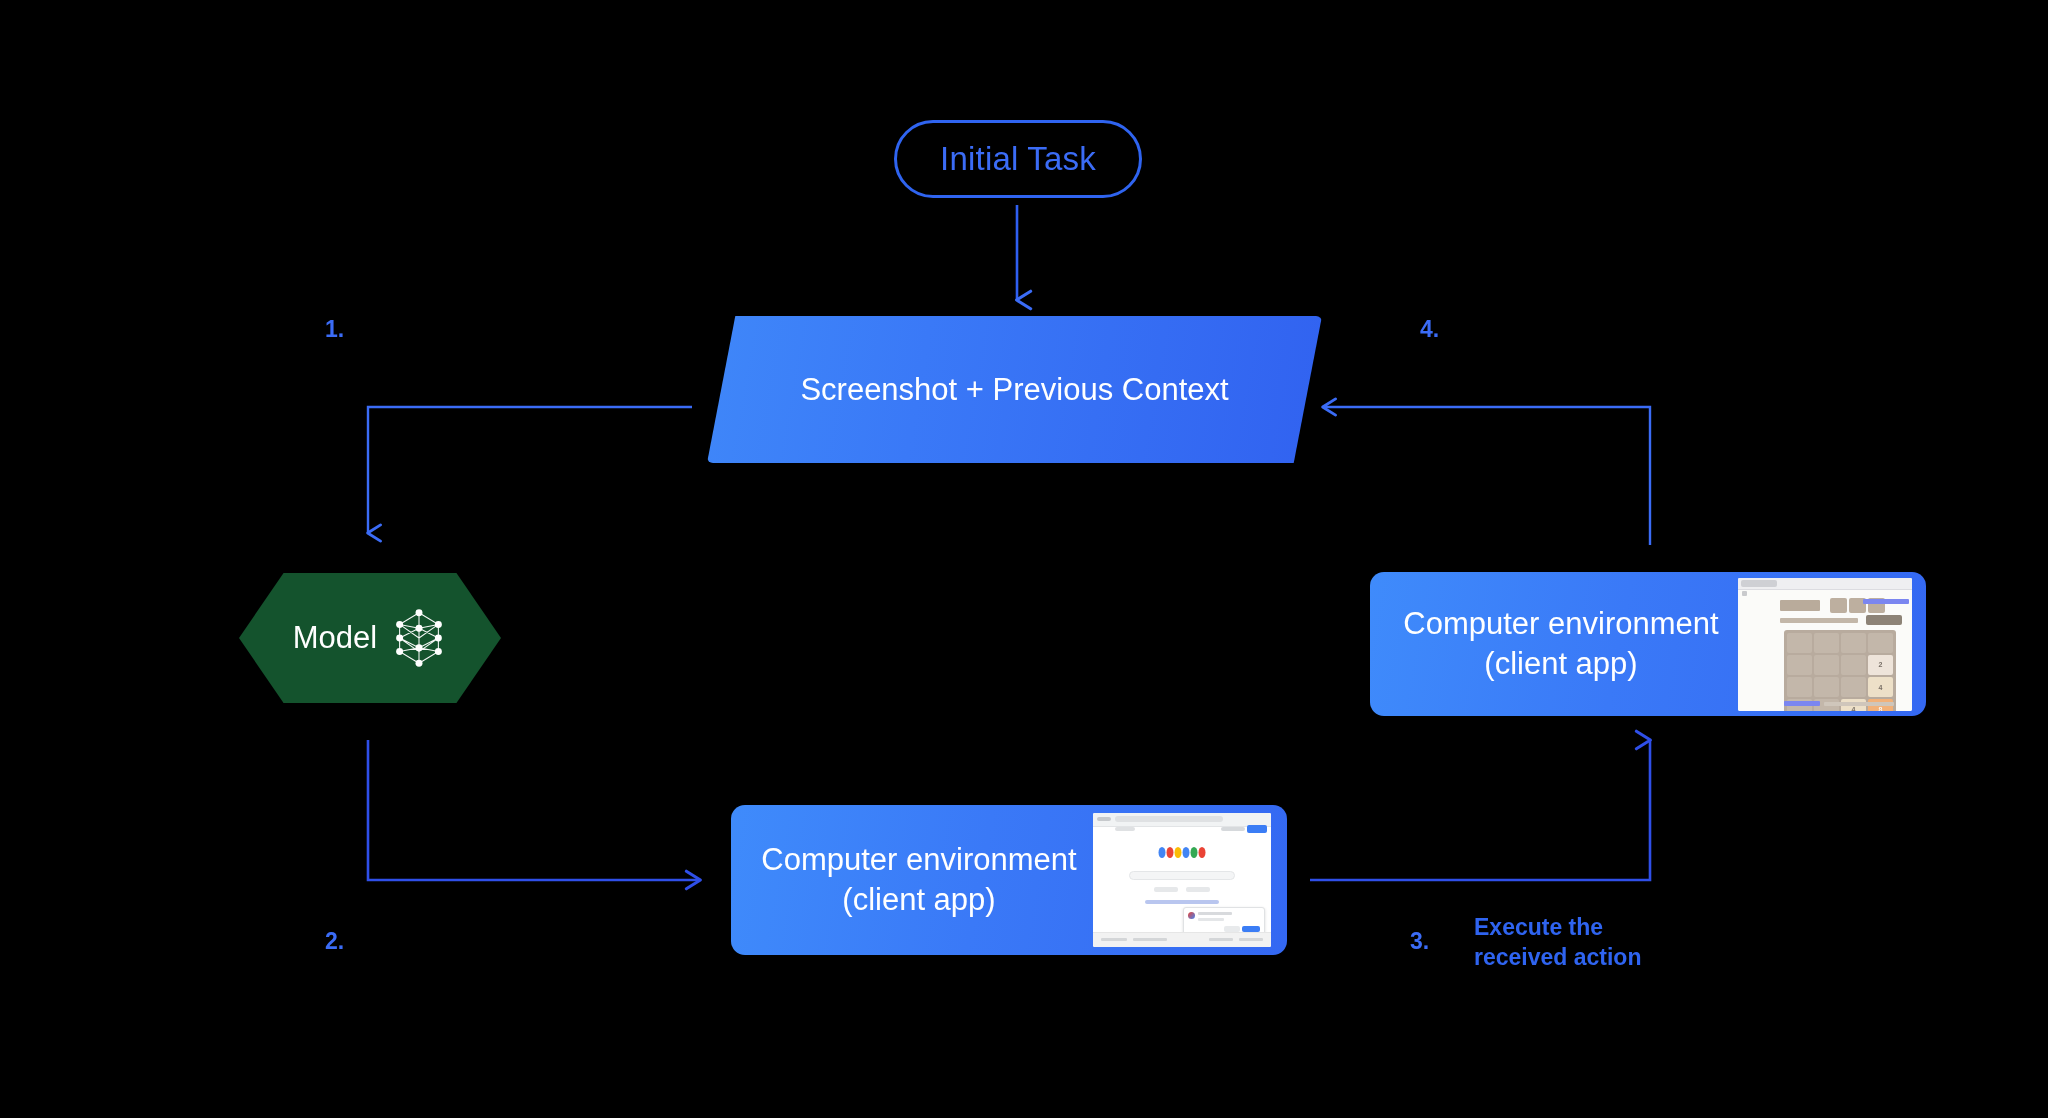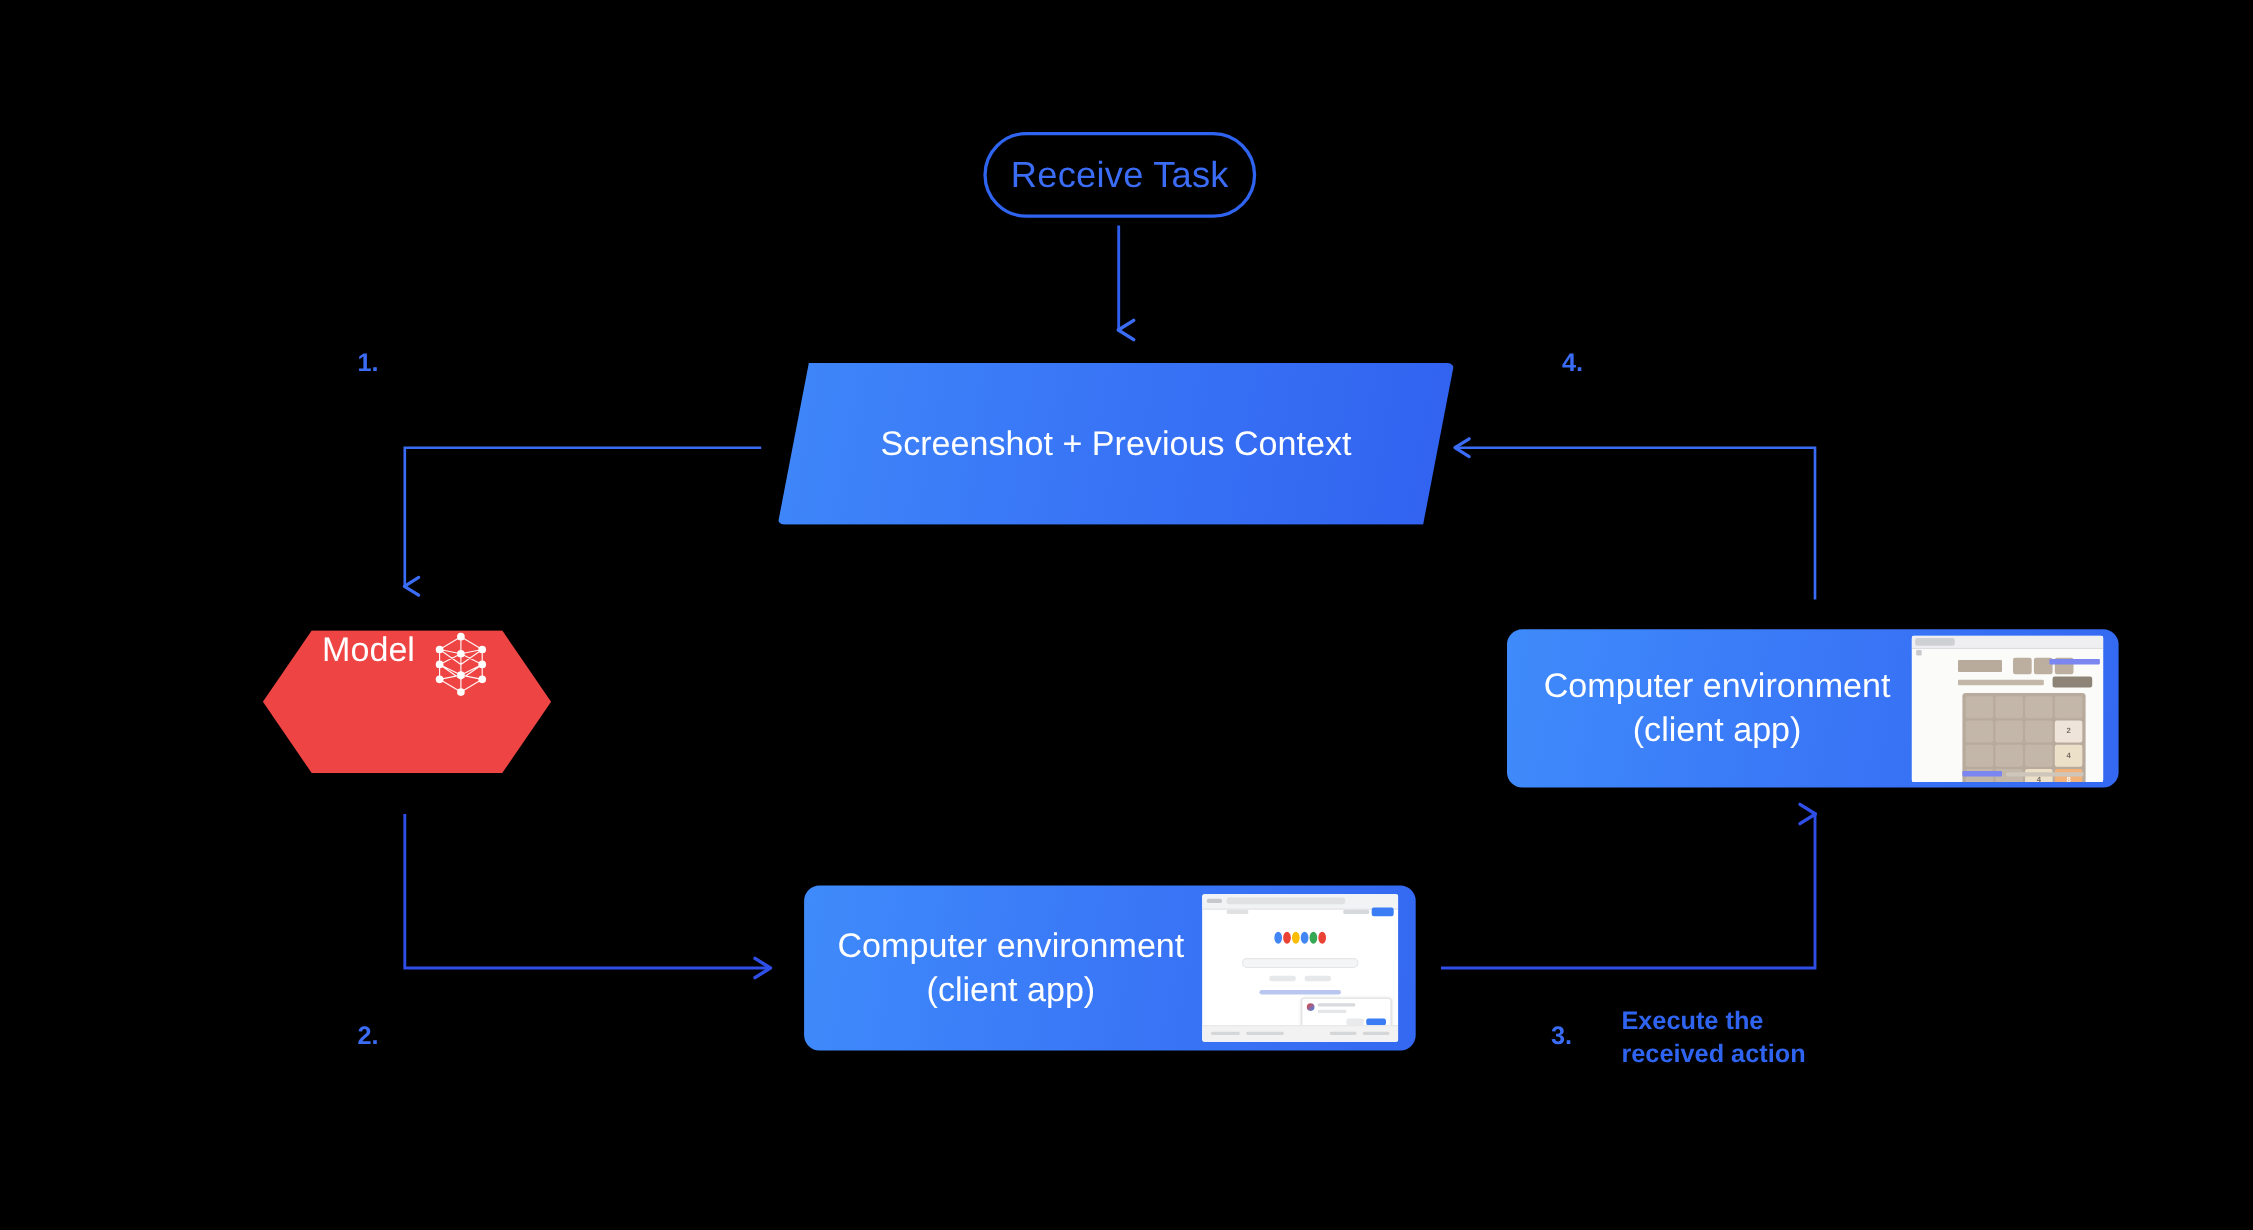--- a/index.html
+++ b/index.html
@@ -18,36 +18,36 @@
     display:flex;align-items:center;justify-content:center;
     box-sizing:border-box;
   }
   #initial-task .txt{
     color:#3b6cf6;font-size:33px;letter-spacing:.2px;font-weight:400;
     white-space:nowrap;
   }
 
   
   #screenshot-context{
-    position:absolute;left:707px;top:330px;width:615px;height:147px;
+    position:absolute;left:707px;top:316px;width:615px;height:147px;
     background:linear-gradient(100deg,#3f87f9 0%,#3a79f7 35%,#3162f0 100%);
     clip-path:polygon(4.6% 0%, 100% 0%, 95.4% 100%, 0% 100%);
     border-radius:6px;
     display:flex;align-items:center;justify-content:center;
   }
   #screenshot-context .txt{
     color:#fff;font-size:31px;line-height:40px;text-align:center;font-weight:400;
   }
 
   
   #model-node{
     position:absolute;left:239px;top:573px;width:262px;height:130px;
-    background:#ef4444;
+    background:#14532d;
     clip-path:polygon(17% 0%, 83% 0%, 100% 50%, 83% 100%, 17% 100%, 0% 50%);
-    display:flex;justify-content:center;gap:14px;
+    display:flex;align-items:center;justify-content:center;gap:14px;
   }
   #model-node .txt{color:#fff;font-size:31px;font-weight:400;}
   #model-node .nn-icon{width:56px;height:62px;display:block;}
 
   
   .env-card{
     position:absolute;border-radius:14px;
     display:flex;align-items:center;
     box-sizing:border-box;overflow:hidden;
   }
@@ -151,21 +151,21 @@
     <path d="M692 407 L368 407 L368 533" stroke="#3b6cf6" stroke-width="2.4" fill="none" marker-end="url(#ah-down)"></path>
 
     <path d="M368 740 L368 880 L700 880" stroke="#2f4fe8" stroke-width="2.6" fill="none" marker-end="url(#ah-right)"></path>
 
     <path d="M1310 880 L1650 880 L1650 740" stroke="#2f4fe8" stroke-width="2.6" fill="none" marker-end="url(#ah-up)"></path>
 
     <path d="M1650 545 L1650 407 L1323 407" stroke="#3b6cf6" stroke-width="2.4" fill="none" marker-end="url(#ah-left)"></path>
   </svg>
 
   <div id="initial-task">
-    <span class="txt">Receive Task</span>
+    <span class="txt">Initial Task</span>
   </div>
 
   <div id="screenshot-context">
     <span class="txt">Screenshot + Previous
 Context</span>
   </div>
 
   <div id="model-node">
     <span class="txt">Model</span>
     <svg class="nn-icon" viewBox="0 0 56 64" xmlns="http://www.w3.org/2000/svg">

